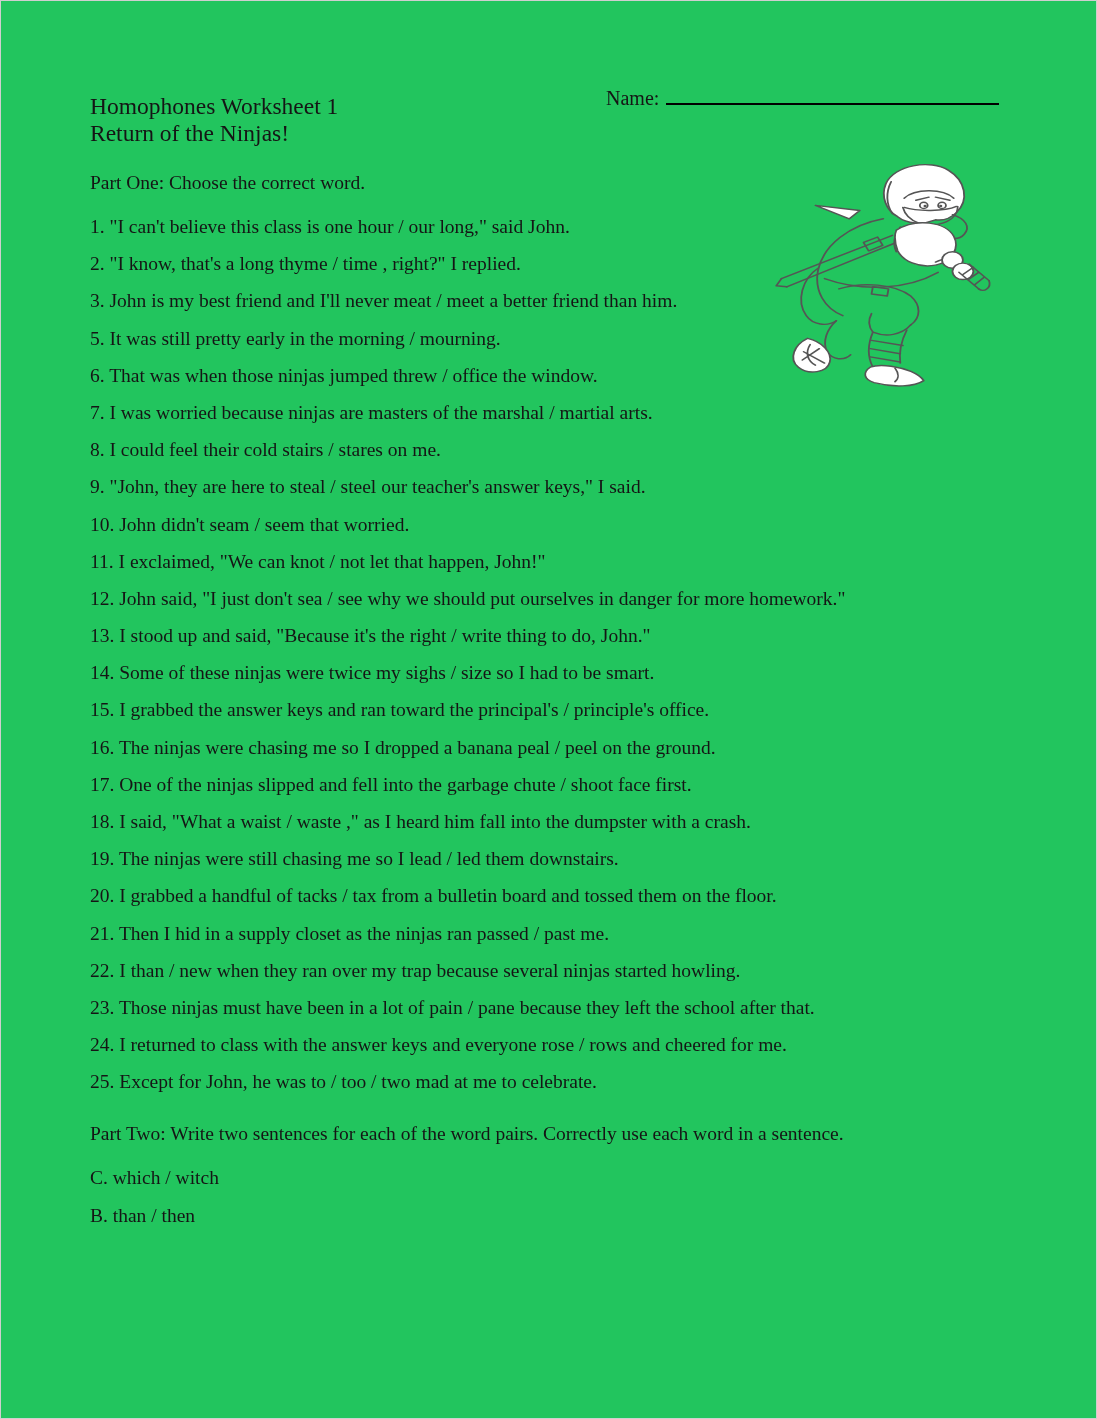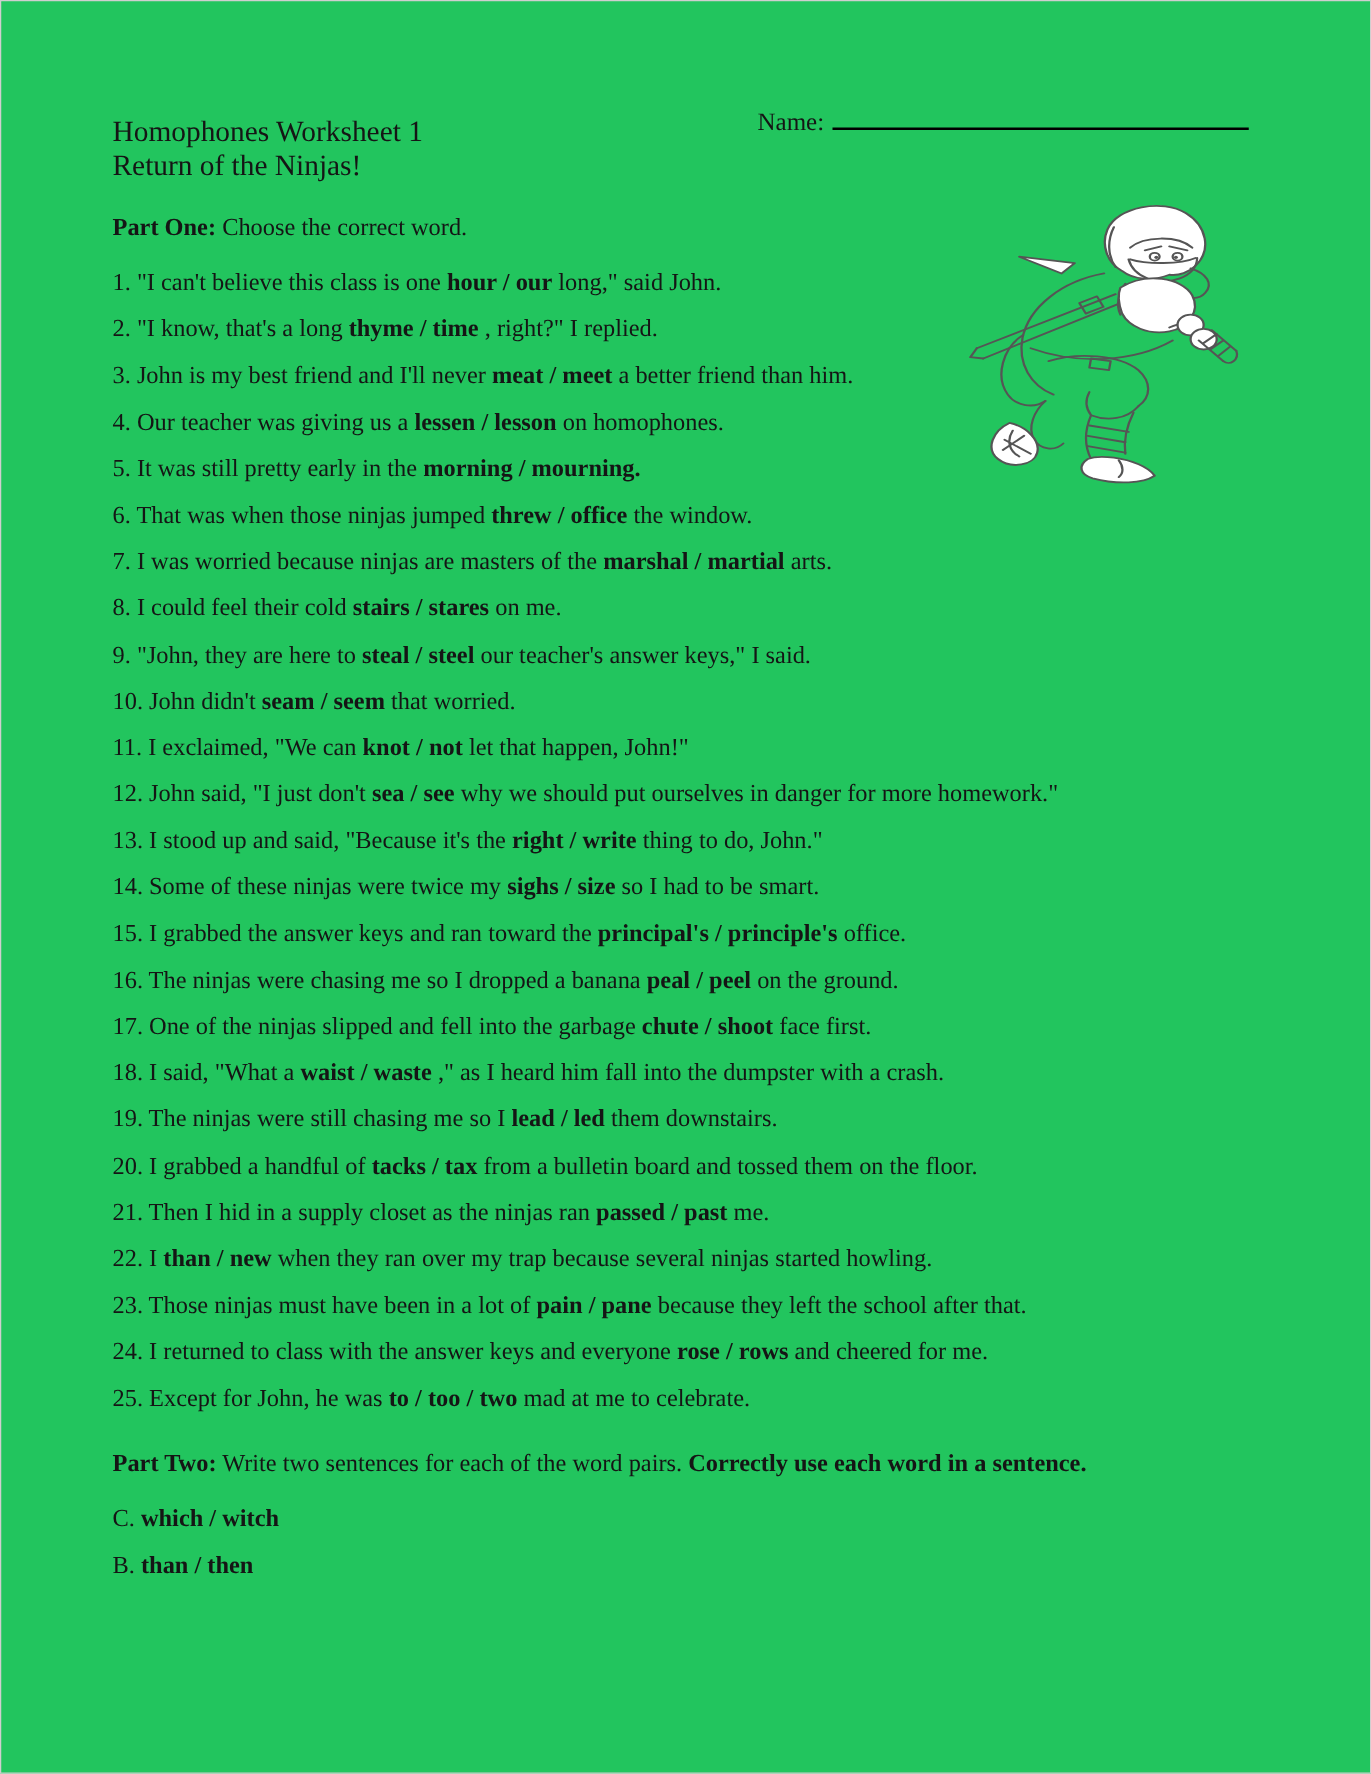--- a/index.html
+++ b/index.html
@@ -40,21 +40,21 @@
     font-size: 19.5px;
     line-height: 24px;
     margin: 24px 0 20px 0;
   }
   .part-heading.part-two { margin-top: 28px; }
   .ws-item {
     font-size: 19.5px;
     line-height: 24px;
     margin: 0 0 13.2px 0;
   }
-  .ws-item b, .part-heading b { font-weight: bold; text-align: right; }
+  .ws-item b, .part-heading b { font-weight: normal; text-align: right; }
   .ninja {
     position: absolute;
     left: 770px;
     top: 158px;
     width: 235px;
     height: 235px;
   }
   .ninja path, .ninja line, .ninja circle, .ninja rect {
     stroke: #555555;
     stroke-width: 1.4;
@@ -134,21 +134,20 @@
 
   <h1 class="title">Homophones Worksheet 1</h1>
   <h1 class="title">Return of the Ninjas!</h1>
 
   <p class="part-heading"><b>Part One:</b> Choose the correct word.</p>
 
   <div>
       <p class="ws-item">1. "I can't believe this class is one <b>hour / our</b> long," said John.</p>
       <p class="ws-item">2. "I know, that's a long <b>thyme / time</b> , right?" I replied.</p>
       <p class="ws-item">3. John is my best friend and I'll never <b>meat / meet</b> a better friend than him.</p>
-      <p class="ws-item">4. Our teacher was giving us a <b>lessen / lesson</b> on homophones.</p>
       <p class="ws-item">5. It was still pretty early in the <b>morning / mourning.</b></p>
       <p class="ws-item">6. That was when those ninjas jumped <b>threw / office</b> the window.</p>
       <p class="ws-item">7. I was worried because ninjas are masters of the <b>marshal / martial</b> arts.</p>
       <p class="ws-item">8. I could feel their cold <b>stairs / stares</b> on me.</p>
       <p class="ws-item">9.  "John, they are here to <b>steal / steel</b> our teacher's answer keys," I said.</p>
       <p class="ws-item">10. John didn't <b>seam / seem</b> that worried.</p>
       <p class="ws-item">11. I exclaimed, "We can <b>knot / not</b> let that happen, John!"</p>
       <p class="ws-item">12. John said, "I just don't <b>sea / see</b> why we should put ourselves in danger for more homework."</p>
       <p class="ws-item">13. I stood up and said, "Because it's the <b>right / write</b> thing to do, John."</p>
       <p class="ws-item">14. Some of these ninjas were twice my <b>sighs / size</b> so I had to be smart.</p>

